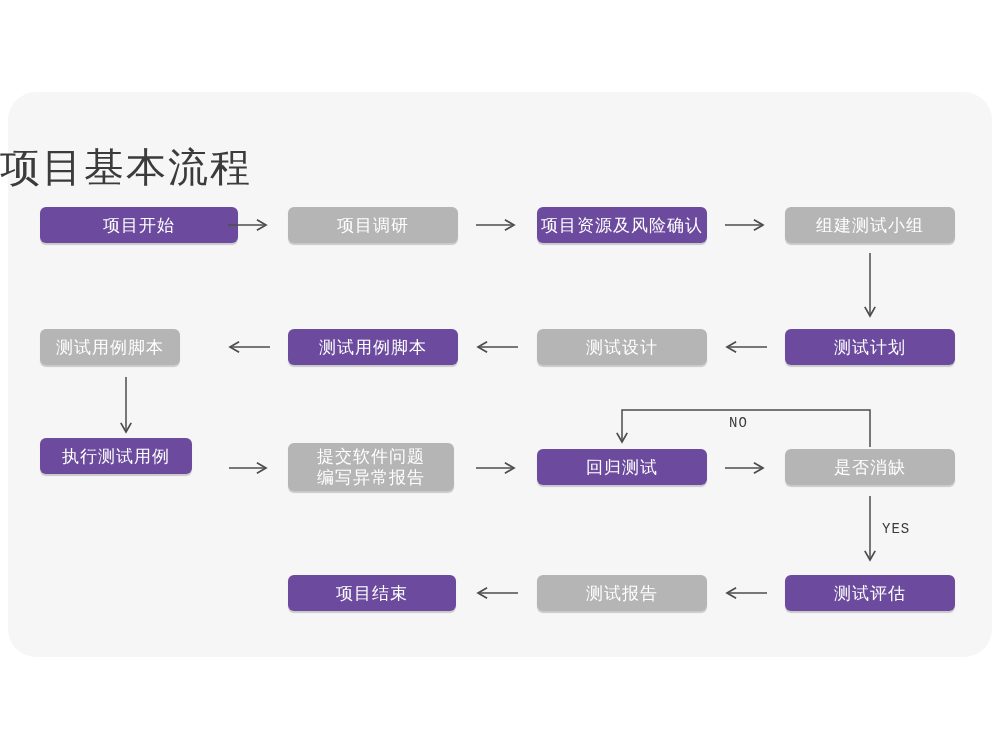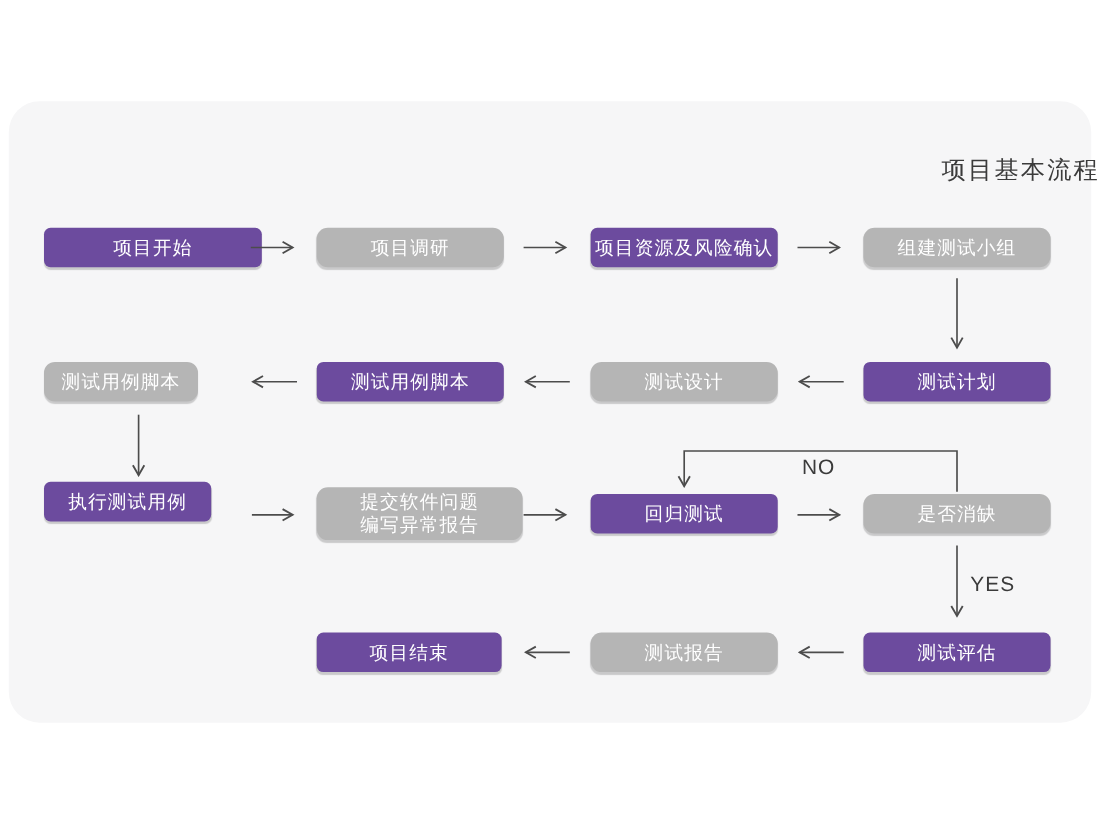--- a/index.html
+++ b/index.html
@@ -14,47 +14,48 @@
     position: absolute;
     left: 8px; top: 92px;
     width: 984px; height: 565px;
     background: var(--card-bg, #f6f6f7);
     border-radius: 28px;
   }
   .title {
     position: absolute;
     left: 0; right: 0;
     top: 140px;
-    text-align: right;
-    font-size: 22px;
+    text-align: left;
+    font-size: 40px;
     font-weight: 500;
     letter-spacing: 2px;
     color: var(--title-text, #3b3b3b);
   }
   .node {
     position: absolute;
     display: flex;
     align-items: center;
     justify-content: center;
     border-radius: 6px;
     font-size: 17px;
     letter-spacing: 1px;
     color: var(--node-text, #ffffff);
     text-align: center;
     white-space: pre-line;
     line-height: 21px;
     box-shadow: 0 2px 1px rgba(0,0,0,0.18);
   }
   .node.purple { background: var(--purple, #6c4b9e); }
-  .node.gray   { background: var(--gray, #b5b5b5); border-radius: 10px; }
+  .node.gray   { background: var(--gray, #b5b5b5); }
   .edge-label {
     position: absolute;
-    font-size: 19px;
+    font-size: 14px;
     letter-spacing: 1px;
     color: var(--title-text, #3b3b3b);
+    font-family: Liberation Mono, monospace;
   }
   svg.arrows {
     position: absolute;
     left: 0; top: 0;
     width: 1000px; height: 750px;
     pointer-events: none;
   }
   svg.arrows path {
     fill: none;
     stroke: var(--arrow, #4c4c4c);
@@ -72,21 +73,21 @@
 <div class="node gray" style="left:288px;top:207px;width:170px;height:36px">项目调研</div>
 <div class="node purple" style="left:537px;top:207px;width:170px;height:36px">项目资源及风险确认</div>
 <div class="node gray" style="left:785px;top:207px;width:170px;height:36px">组建测试小组</div>
 
 <div class="node purple" style="left:785px;top:329px;width:170px;height:36px">测试计划</div>
 <div class="node gray" style="left:537px;top:329px;width:170px;height:36px">测试设计</div>
 <div class="node purple" style="left:288px;top:329px;width:170px;height:36px">测试用例脚本</div>
 <div class="node gray" style="left:40px;top:329px;width:140px;height:36px">测试用例脚本</div>
 
 <div class="node purple" style="left:40px;top:438px;width:152px;height:36px">执行测试用例</div>
-<div class="node gray" style="left:288px;top:443px;width:187px;height:48px">提交软件问题
+<div class="node gray" style="left:288px;top:443px;width:166px;height:48px">提交软件问题
 编写异常报告</div>
 <div class="node purple" style="left:537px;top:449px;width:170px;height:36px">回归测试</div>
 <div class="node gray" style="left:785px;top:449px;width:170px;height:36px">是否消缺</div>
 
 <div class="node purple" style="left:785px;top:575px;width:170px;height:36px">测试评估</div>
 <div class="node gray" style="left:537px;top:575px;width:170px;height:36px">测试报告</div>
 <div class="node purple" style="left:288px;top:575px;width:168px;height:36px">项目结束</div>
 
 <span class="edge-label" style="left:729px;top:415px">NO</span>
 <span class="edge-label" style="left:882px;top:521px">YES</span>

